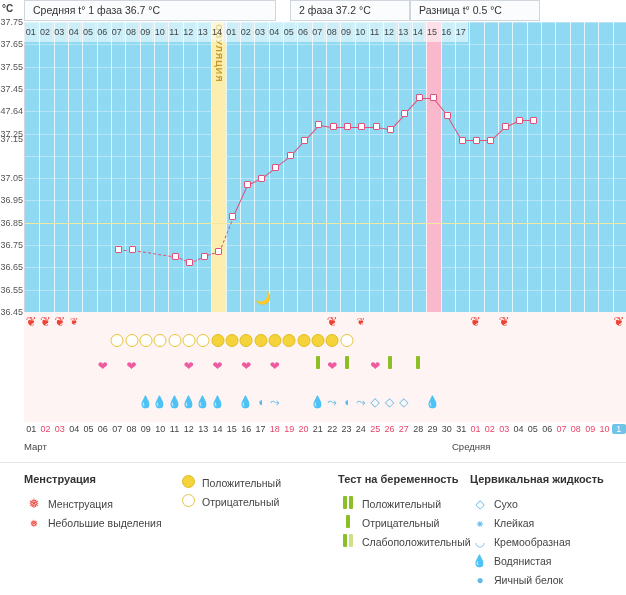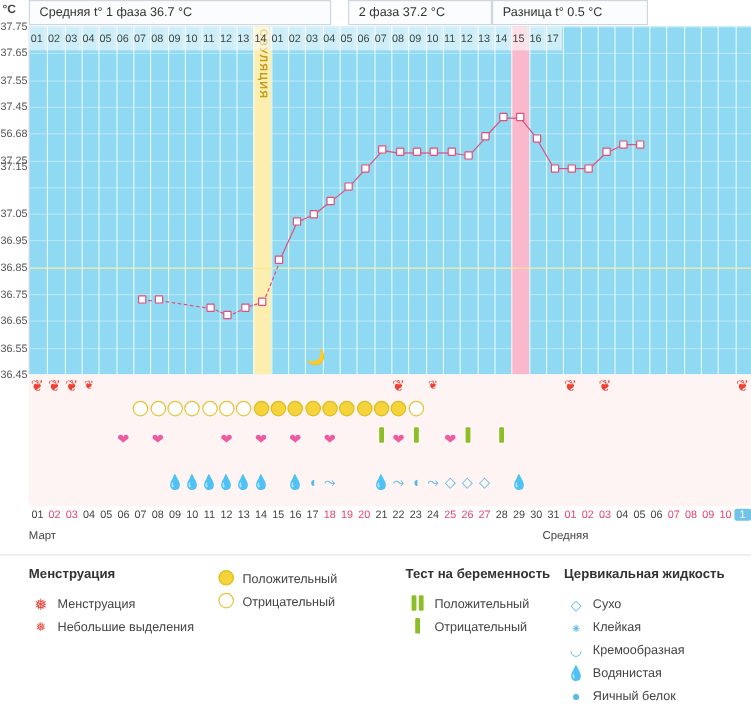--- a/index.html
+++ b/index.html
@@ -77,21 +77,21 @@
   <div class="hdrbox hdr1">Средняя t° 1 фаза 36.7 °C</div>
   <div class="hdrbox hdr2">2 фаза 37.2 °C</div>
   <div class="hdrbox hdr3">Разница t° 0.5 °C</div>
 </div>
 
 <div class="ylabels" id="yaxis">
     <span style="top: 0px;">37.75</span>
     <span style="top: 22.3077px;">37.65</span>
     <span style="top: 44.6154px;">37.55</span>
     <span style="top: 66.9231px;">37.45</span>
-    <span style="top: 89.2308px;">56.68</span>
+    <span style="top: 89.2308px;">47.64</span>
     <span style="top: 111.538px; margin-left: 48px;">37.25</span>
     <span style="top: 117px;">37.15</span>
     <span style="top: 156.154px;">37.05</span>
     <span style="top: 178.462px;">36.95</span>
     <span style="top: 200.769px;">36.85</span>
     <span style="top: 223.077px;">36.75</span>
     <span style="top: 245.385px;">36.65</span>
     <span style="top: 267.692px;">36.55</span>
     <span style="top: 290px;">36.45</span>
   </div>
@@ -379,20 +379,24 @@
   <div class="lgcol" style="left:338px;width:180px">
     <div class="lgtitle">Тест на беременность</div>
     <div class="lgitem">
       <span class="lgicon"><span class="bar"></span><span class="bar" style="margin-left:2px"></span></span>
       <span>Положительный</span>
     </div>
     <div class="lgitem">
       <span class="lgicon"><span class="bar"></span></span>
       <span>Отрицательный</span>
     </div>
+    <div class="lgitem">
+      <span class="lgicon"><span class="bar"></span><span class="bar pale" style="margin-left:2px"></span></span>
+      <span>Слабоположительный</span>
+    </div>
   </div>
 
   <div class="lgcol" style="left:470px;width:156px">
     <div class="lgtitle">Цервикальная жидкость</div>
     <div class="lgitem">
       <span class="lgicon cm">◇</span>
       <span>Сухо</span>
     </div>
     <div class="lgitem">
       <span class="lgicon cm">⁕</span>

